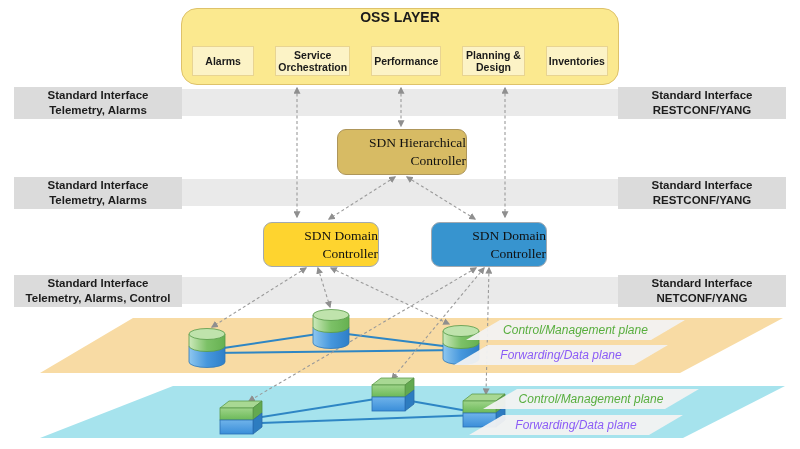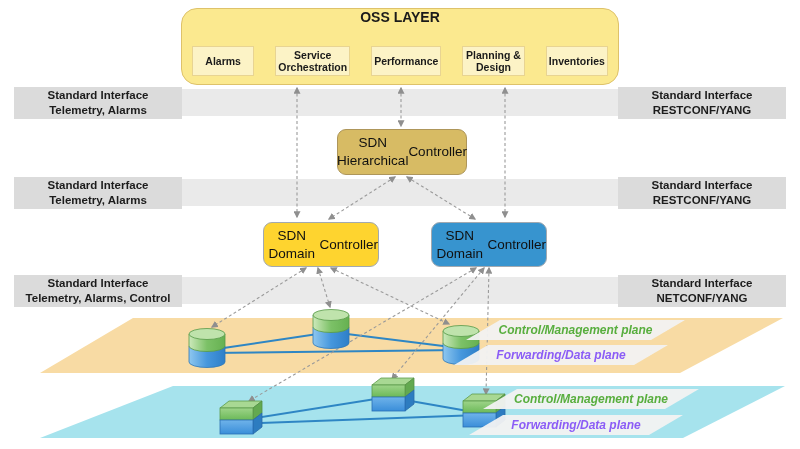--- a/index.html
+++ b/index.html
@@ -23,34 +23,34 @@
   .oss-title{text-align:center;font-weight:bold;font-size:14px;}
   .oss-row{position:absolute;left:10px;right:10px;bottom:8px;display:flex;gap:21px;}
   .oss-module{
     flex:1;min-height:30px;background:#FCF3C6;border:1px solid #E8D492;box-sizing:border-box;
     display:flex;align-items:center;justify-content:center;text-align:center;
     font-weight:bold;font-size:10.5px;line-height:1.15;padding:1px 2px;
   }
   
   .ctrl{
     position:absolute;z-index:6;border-radius:9px;box-sizing:border-box;
-    display:flex;flex-direction:row;align-items:center;justify-content:center;
-    font-size:13.5px;line-height:1.3;color:#101010;text-align:center;
+    display:flex;flex-direction:column;align-items:flex-end;justify-content:center;
+    font-size:13.5px;line-height:1.3;color:#101010;text-align:center;font-family:Liberation Serif, serif;
   }
   .ctrl-hier{left:337px;top:129px;width:130px;height:46px;background:#D7BB64;border:1.5px solid #AE965A;}
   .ctrl-yellow{left:263px;top:222px;width:116px;height:45px;background:#FED42F;border:1.5px solid #A2A9B0;}
   .ctrl-blue{left:431px;top:222px;width:116px;height:45px;background:#3794CF;border:1.5px solid #A2A9B0;}
   
   .net-svg{position:absolute;left:0;top:0;z-index:3;}
   
   .plane-strip{
     position:absolute;height:20px;z-index:4;background:rgba(242,242,242,0.95);
     clip-path:polygon(34px 0, 100% 0, calc(100% - 34px) 100%, 0 100%);
     display:flex;align-items:center;justify-content:center;
-    font-style:italic;font-weight:bold;font-size:12px;white-space:nowrap;
+    font-style:italic;font-weight:normal;font-size:12px;white-space:nowrap;
   }
   .txt-control{color:#58AE3E;}
   .txt-forward{color:#8b5cf6;}
 </style>
 </head>
 <body>
 
 <div class="stage">
 
   <div class="band" style="top:89px"></div>

